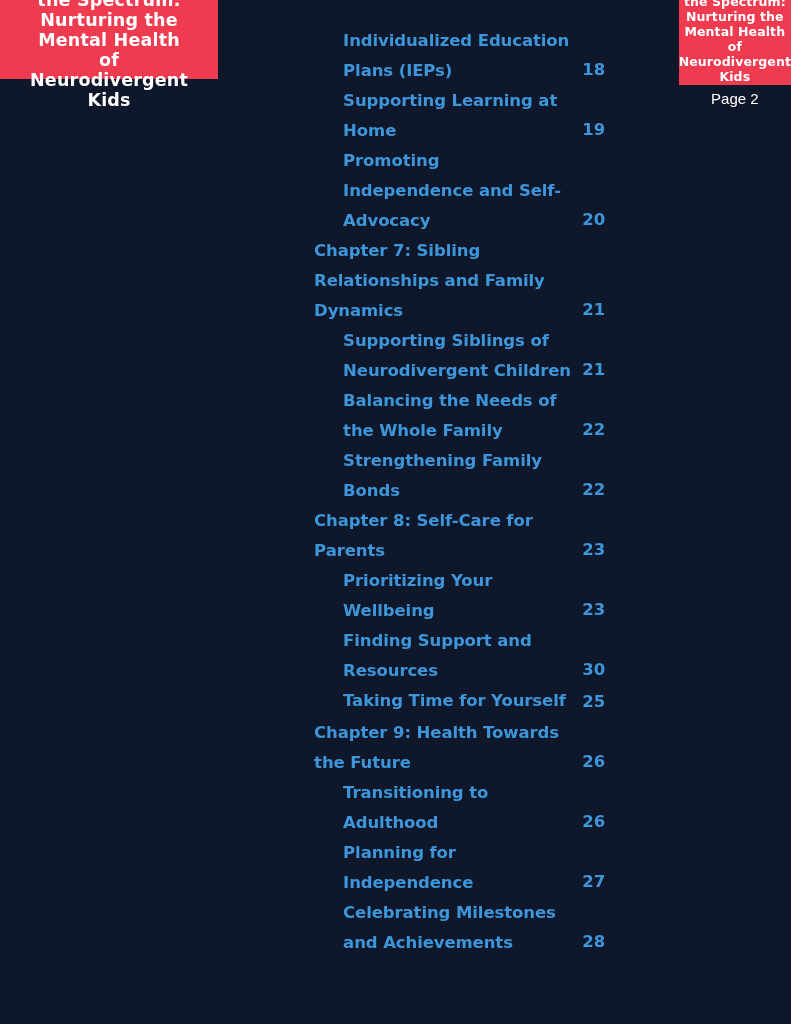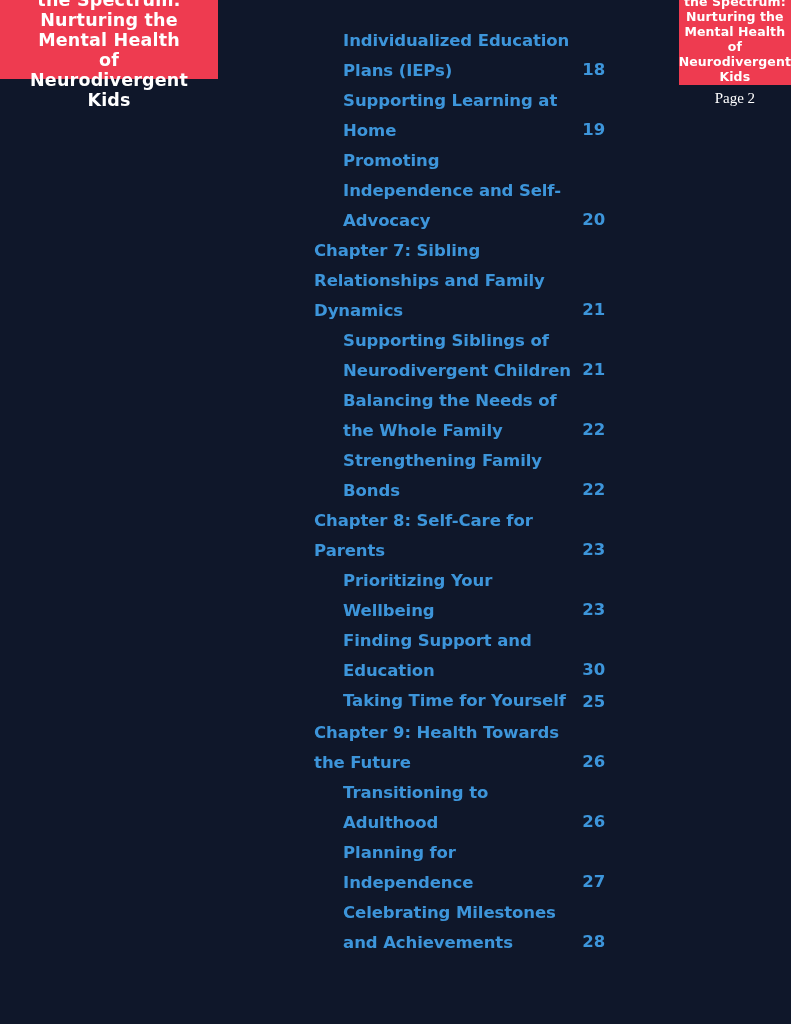--- a/index.html
+++ b/index.html
@@ -91,21 +91,21 @@
     font-size: 12.5px;
     font-weight: bold;
     letter-spacing: 0.1px;
     text-align: center;
     font-family: "DejaVu Sans", sans-serif;
   }
   .footer-page {
     color: #ffffff;
     font-size: 15px;
     text-align: center;
-    font-family: Liberation Serif, serif;
+    font-family: Liberation Sans, sans-serif;
   }
   .spacer {
     flex: 1 1 auto;
   }
 </style>
 </head>
 <body>
 
 <div class="page">
 
@@ -146,21 +146,21 @@
         </tr>
         <tr class="toc-row">
           <td class="toc-label">Chapter 8: Self-Care for Parents</td>
           <td class="toc-page">23</td>
         </tr>
         <tr class="toc-row">
           <td class="toc-label indent">Prioritizing Your Wellbeing</td>
           <td class="toc-page">23</td>
         </tr>
         <tr class="toc-row">
-          <td class="toc-label indent">Finding Support and Education</td>
+          <td class="toc-label indent">Finding Support and Resources</td>
           <td class="toc-page">30</td>
         </tr>
         <tr class="toc-row">
           <td class="toc-label indent">Taking Time for Yourself</td>
           <td class="toc-page">25</td>
         </tr>
         <tr class="toc-row">
           <td class="toc-label">Chapter 9: Health Towards the Future</td>
           <td class="toc-page">26</td>
         </tr>

